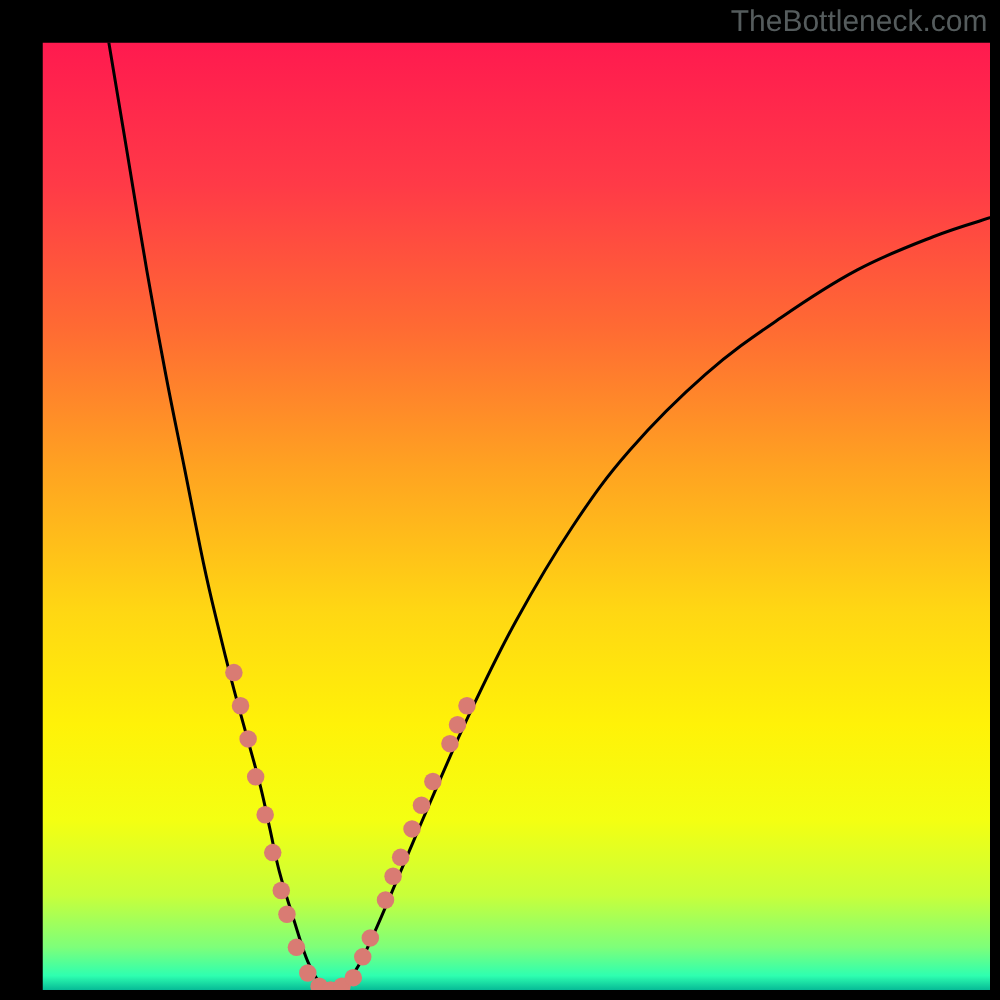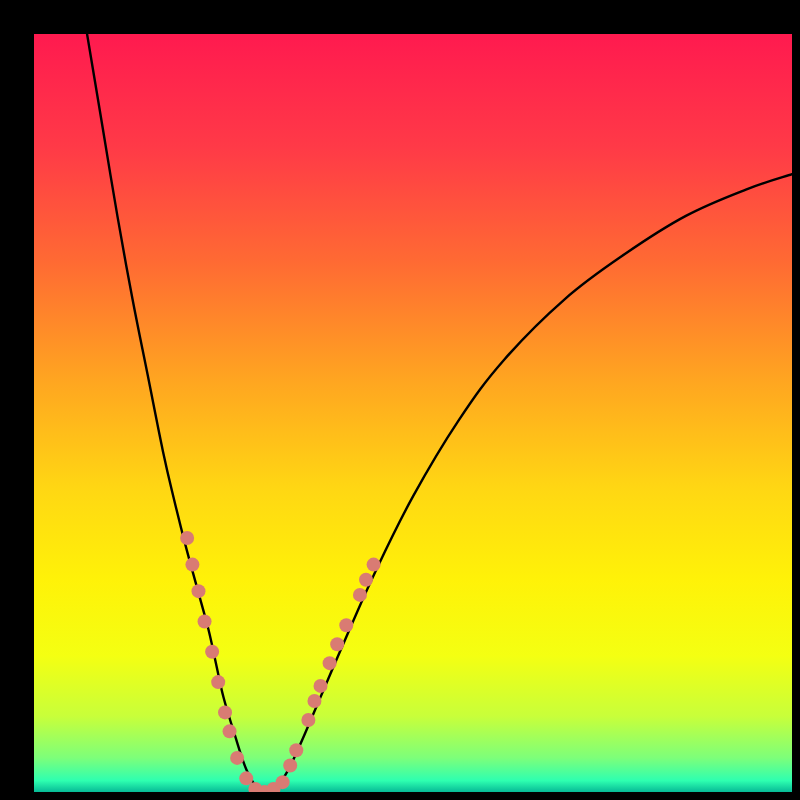--- a/index.html
+++ b/index.html
@@ -92,13 +92,14 @@
           <circle cx="295.62" cy="629.14" r="7" class="marker"></circle>
           <circle cx="303.2" cy="610.19" r="7" class="marker"></circle>
           <circle cx="312.29600000000005" cy="591.24" r="7" class="marker"></circle>
           <circle cx="325.94" cy="560.92" r="7" class="marker"></circle>
           <circle cx="332.00399999999996" cy="545.76" r="7" class="marker"></circle>
           <circle cx="339.58399999999995" cy="530.6" r="7" class="marker"></circle>
         </g>
     </svg>
   </div>
 
+  <div class="watermark">TheBottleneck.com</div>
 </div>
 
 </body></html>

